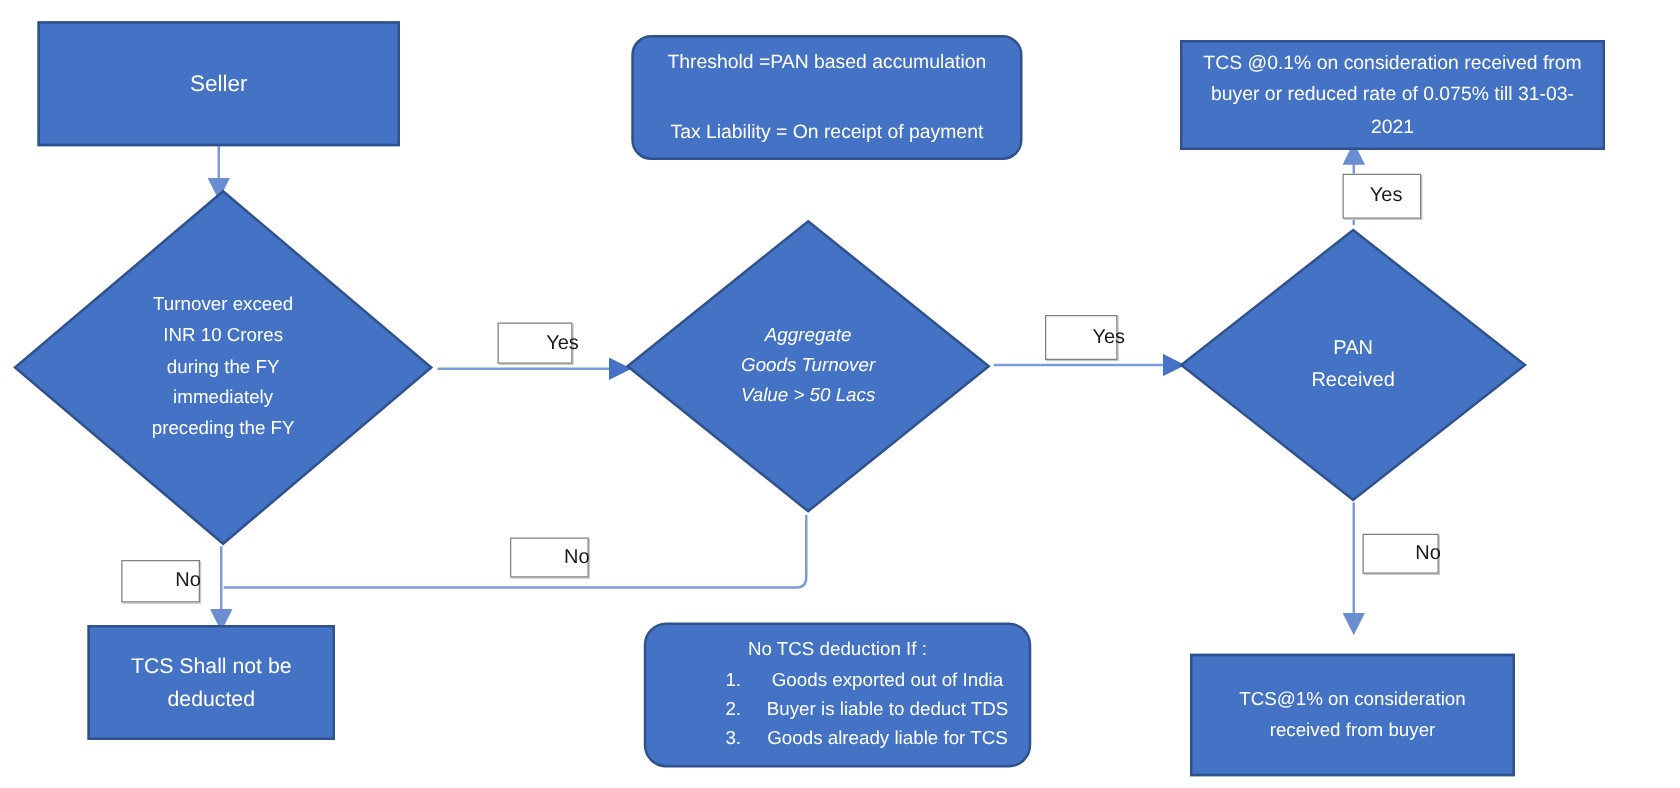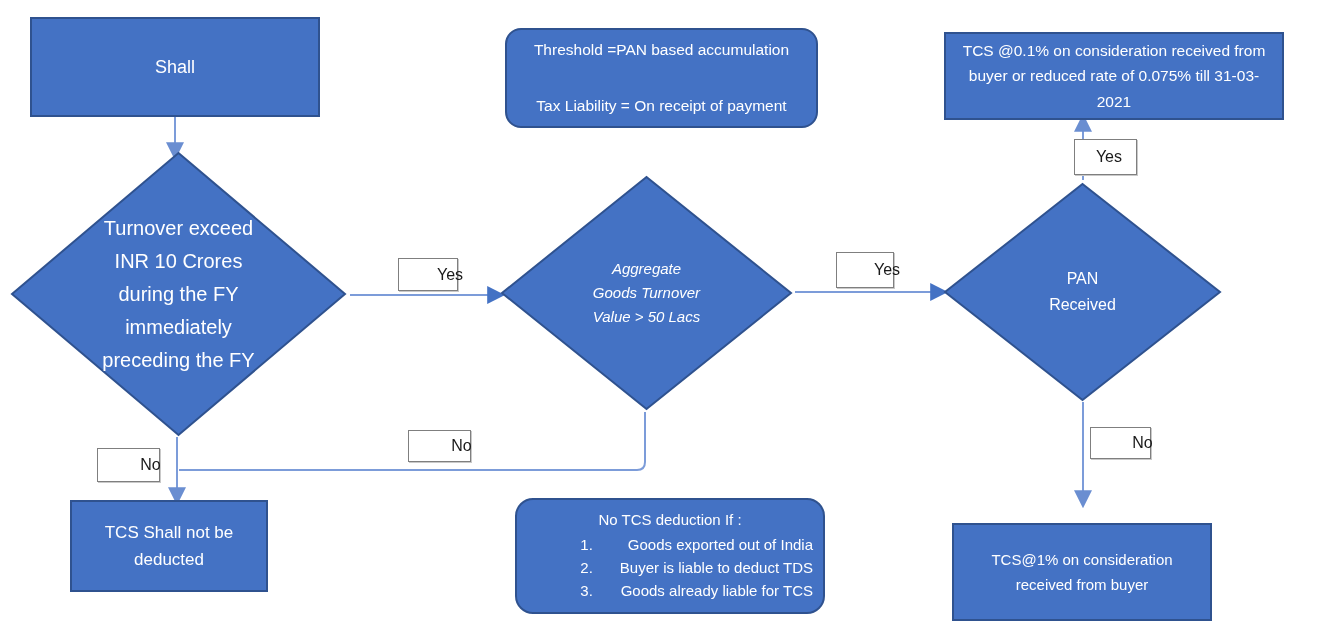--- a/index.html
+++ b/index.html
@@ -69,40 +69,40 @@
     box-sizing: border-box;
     padding-left: 44px;
   }
 
   .prewrap { white-space: pre-line; }
 
   
   .seller-box      { font-size: 18px; }
   .note-box        { font-size: 15.5px; line-height: 1.8; }
   .rate-box        { font-size: 15.5px; line-height: 1.65; padding: 4px 14px; }
-  .d1-label        { font-size: 20px; line-height: 1.65; }
+  .d1-label        { font-size: 15px; line-height: 1.65; }
   .d2-label        { font-size: 15px; line-height: 1.6; }
   .d3-label        { font-size: 16px; line-height: 1.6; }
   .result-box-left { font-size: 17px; line-height: 1.6; padding: 0 16px; }
   .result-box-right{ font-size: 15px;  line-height: 1.7; padding: 0 18px; }
 
   
   .no-tcs-box {
     flex-direction: column;
     justify-content: center;
     font-size: 15px;
     line-height: 1.55;
     padding: 8px 10px 10px 10px;
     border-radius: 18px;
   }
   .no-tcs-box .note-title { text-align: center; margin: 0 0 2px 0; }
   .no-tcs-box ol {
     margin: 0;
     padding-left: 70px;
-    text-align: right;
+    text-align: center;
     align-self: stretch;
   }
   .no-tcs-box li { padding-left: 10px; }
 </style>
 </head>
 <body>
 
 <div class="canvas">
 
   <svg class="connector-layer" viewBox="0 0 1344 630">
@@ -124,21 +124,21 @@
     <path d="M1083,180 L1083,130" stroke="#7c9cd9" stroke-width="2" fill="none" marker-end="url(#arrow-light)"></path>
 
     <path d="M177,437 L177,489" stroke="#7c9cd9" stroke-width="2" fill="none" marker-end="url(#arrow-light)"></path>
 
     <path d="M645,412 L645,462 Q645,470 637,470 L179,470" stroke="#7c9cd9" stroke-width="2" fill="none"></path>
 
     <path d="M1083,402 L1083,492" stroke="#7c9cd9" stroke-width="2" fill="none" marker-end="url(#arrow-light)"></path>
   </svg>
 
   <div class="node seller-box" style="left:30px; top:17px; width:290px; height:100px;">
-    <span>Shall</span>
+    <span>Seller</span>
   </div>
 
   <div class="node rounded note-box" style="left:505px; top:28px; width:313px; height:100px; flex-direction:column;">
     <div>Threshold =PAN based accumulation</div>
     <div>Tax Liability = On receipt of payment</div>
   </div>
 
   <div class="node rate-box" style="left:912px; top:32px; width:340px; height:88px;margin-left:32px;">
     <span>TCS @0.1% on consideration received from buyer or reduced rate of 0.075% till 31-03-2021</span>
   </div>

